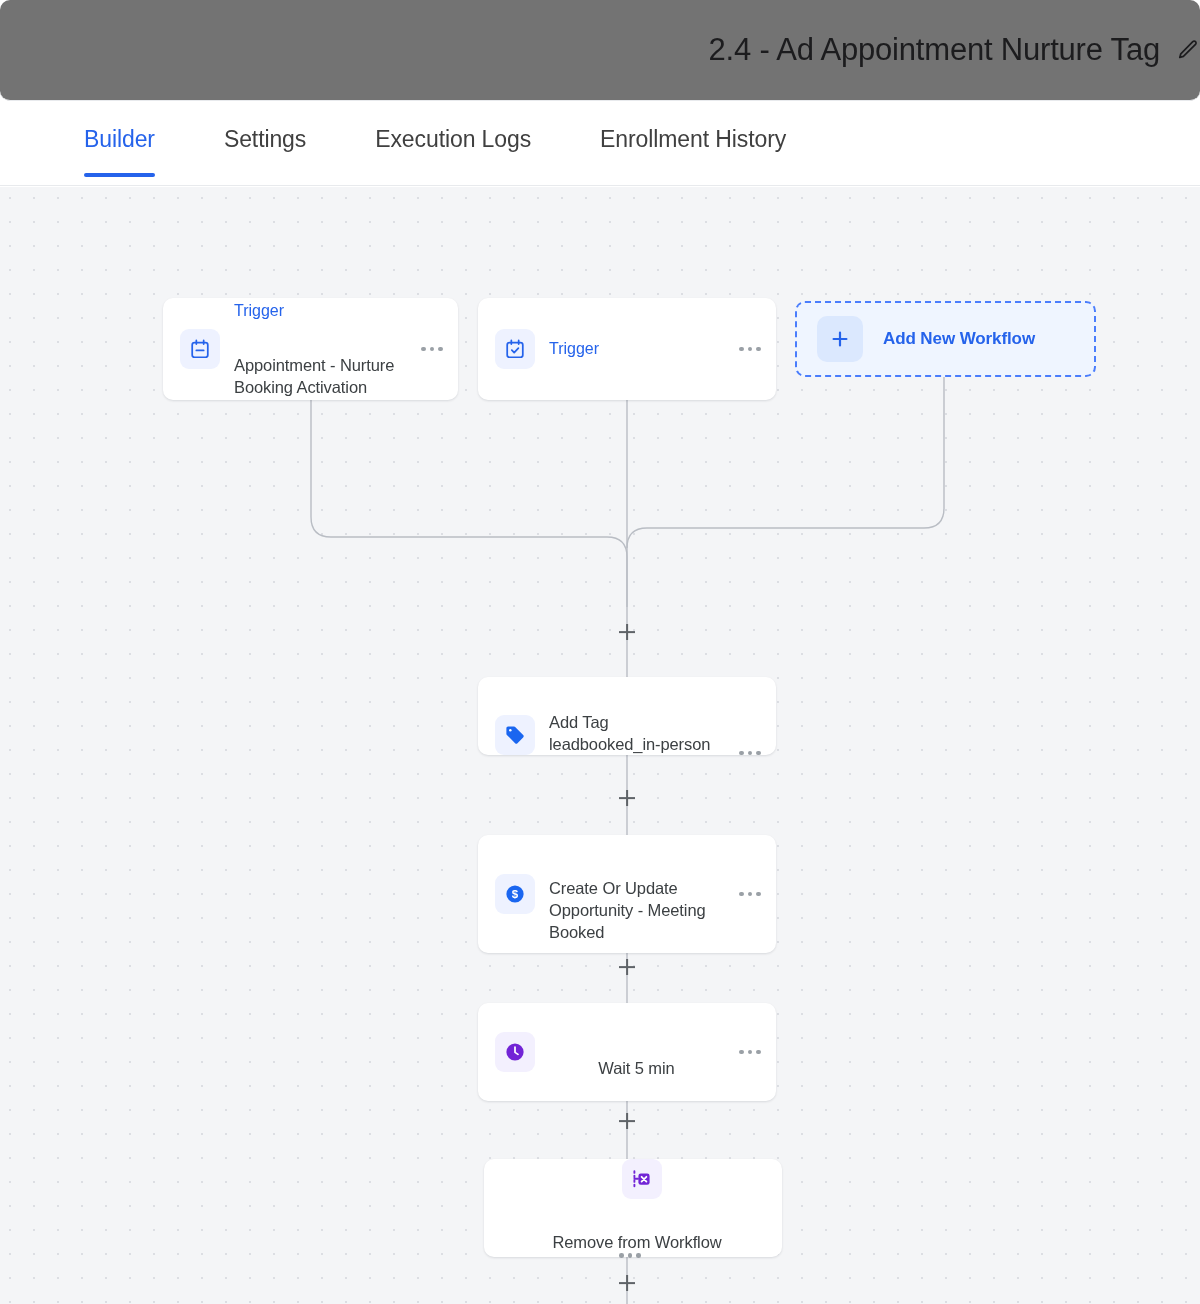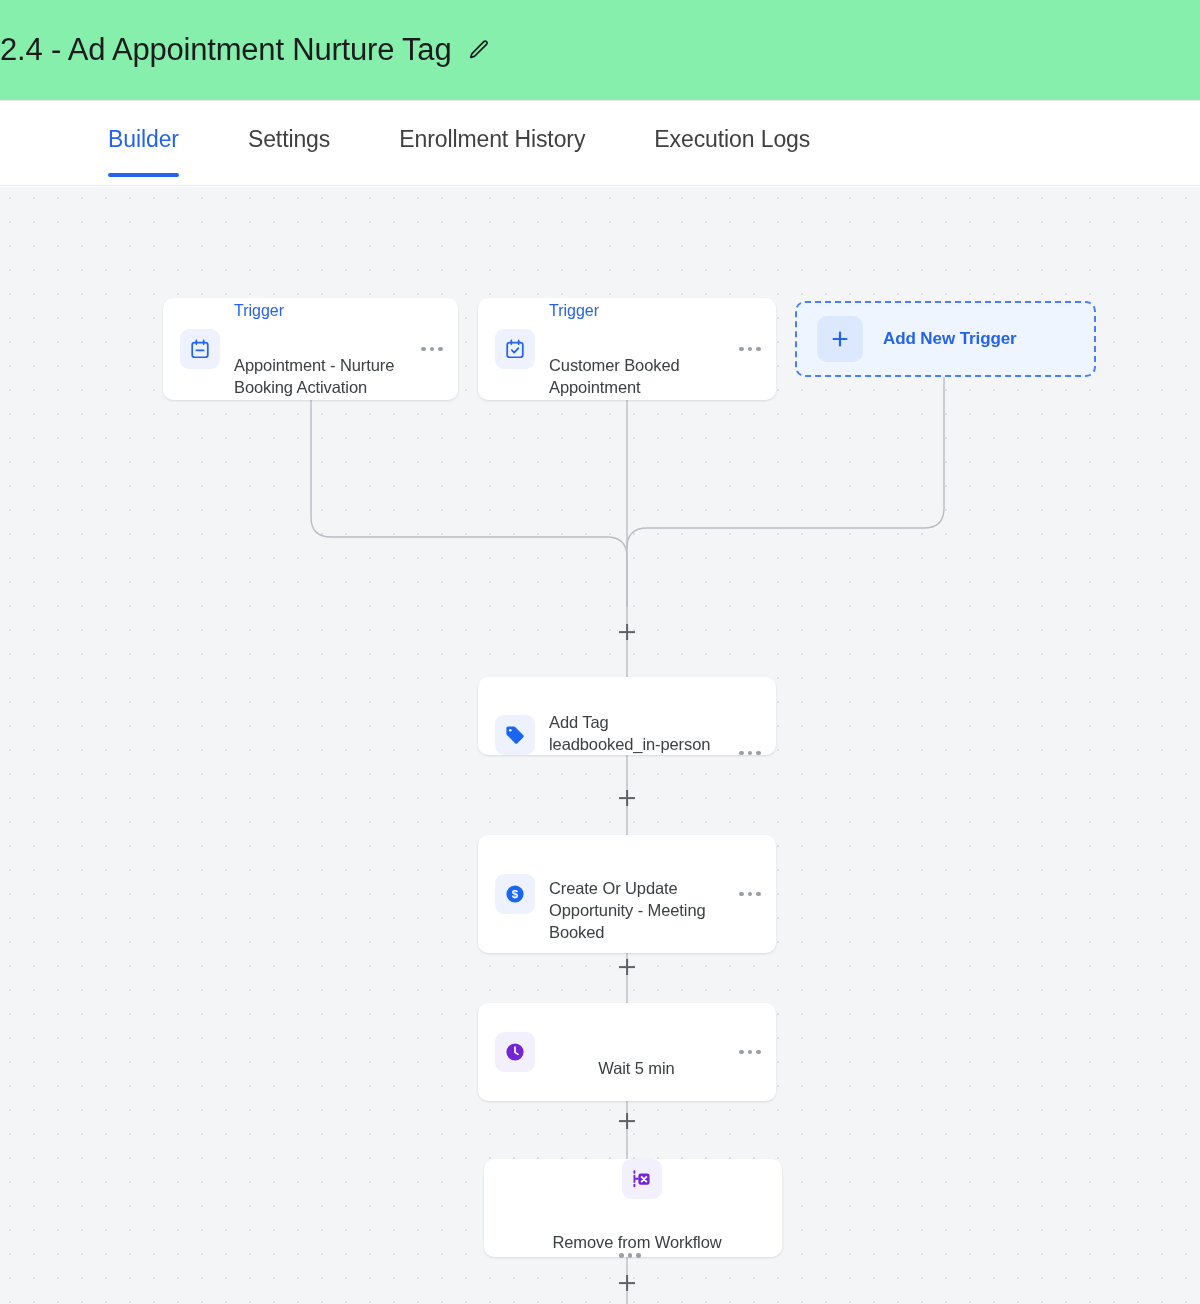--- a/index.html
+++ b/index.html
@@ -9,26 +9,27 @@
     height: 1304px;
     font-family: "Liberation Sans", sans-serif;
     background: #ffffff;
     overflow: hidden;
     position: relative;
   }
 
   
   .header {
     height: 101px;
-    background: #86efac;
+    background: #737373;
     border-bottom: 1px solid #e8eaed;
     display: flex;
     align-items: center;
-    justify-content: flex-start;
+    justify-content: flex-end;
     position: relative;
+    border-radius: 10px;
   }
   .title-wrap {
     display: flex;
     align-items: center;
     gap: 16px;
   }
   .page-title {
     font-size: 31px;
     font-weight: 400;
     color: #1c1c1e;
@@ -42,21 +43,21 @@
     cursor: pointer;
   }
 
   
   .tabbar {
     height: 85px;
     background: #ffffff;
     border-bottom: 1px solid #e8eaed;
     display: flex;
     align-items: flex-start;
-    padding-left: 108px;
+    padding-left: 84px;
     gap: 0;
     position: relative;
   }
   .tab {
     position: relative;
     font-size: 23px;
     color: #404040;
     padding: 25px 0 0 0;
     margin-right: 69px;
     cursor: pointer;
@@ -224,24 +225,24 @@
 </div>
 
 <div class="tabbar">
   <div class="tab active">
     <span>Builder</span>
   </div>
   <div class="tab">
     <span>Settings</span>
   </div>
   <div class="tab">
+    <span>Execution Logs</span>
+  </div>
+  <div class="tab">
     <span>Enrollment History</span>
-  </div>
-  <div class="tab">
-    <span>Execution Logs</span>
   </div>
 </div>
 
 <div class="canvas">
 
   <svg class="svg-layer" viewBox="0 0 1200 1117" xmlns="http://www.w3.org/2000/svg">
     <g fill="none" stroke="#b9bdc4" stroke-width="1.4">
 
       <path d="M311,213 L311,330 Q311,350 331,350 L607,350 Q627,350 627,370 L627,420"></path>
 
@@ -277,36 +278,35 @@
 
   <div class="node" style="left:478px; top:111px; width:298px; height:102px;">
     <div class="node-icon">
       <svg width="22" height="22" viewBox="0 0 24 24" fill="none" stroke="#2563eb" stroke-width="1.9" stroke-linecap="round" stroke-linejoin="round">
         <rect x="3.5" y="5" width="17" height="16" rx="2.5"></rect>
         <path d="M8 2.6v4M16 2.6v4M8.5 13.3l2.6 2.6 4.6-4.8"></path>
       </svg>
     </div>
     <div class="node-body">
       <div class="node-kicker">Trigger</div>
-      <div class="node-label">Customer Booked Appointment</div>
     </div>
     <div class="dots">
         <i></i>
         <i></i>
         <i></i>
       </div>
   </div>
 
   <div class="add-trigger" style="left:795px; top:114px; width:301px; height:76px;">
     <div class="plus-tile">
       <svg width="22" height="22" viewBox="0 0 24 24" fill="none" stroke="#2563eb" stroke-width="2.4" stroke-linecap="round">
         <path d="M12 5v14M5 12h14"></path>
       </svg>
     </div>
-    <span class="at-label">Add New Trigger</span>
+    <span class="at-label">Add New Workflow</span>
   </div>
 
   <div class="edge-plus" style="left:627px; top:445px;"></div>
   <div class="edge-plus" style="left:627px; top:611px;"></div>
   <div class="edge-plus" style="left:627px; top:780px;"></div>
   <div class="edge-plus" style="left:627px; top:934px;"></div>
   <div class="edge-plus" style="left:627px; top:1096px;"></div>
 
   <div class="node" style="left:478px; top:490px; width:298px; height:78px;align-items:flex-end;">
     <div class="node-icon">

